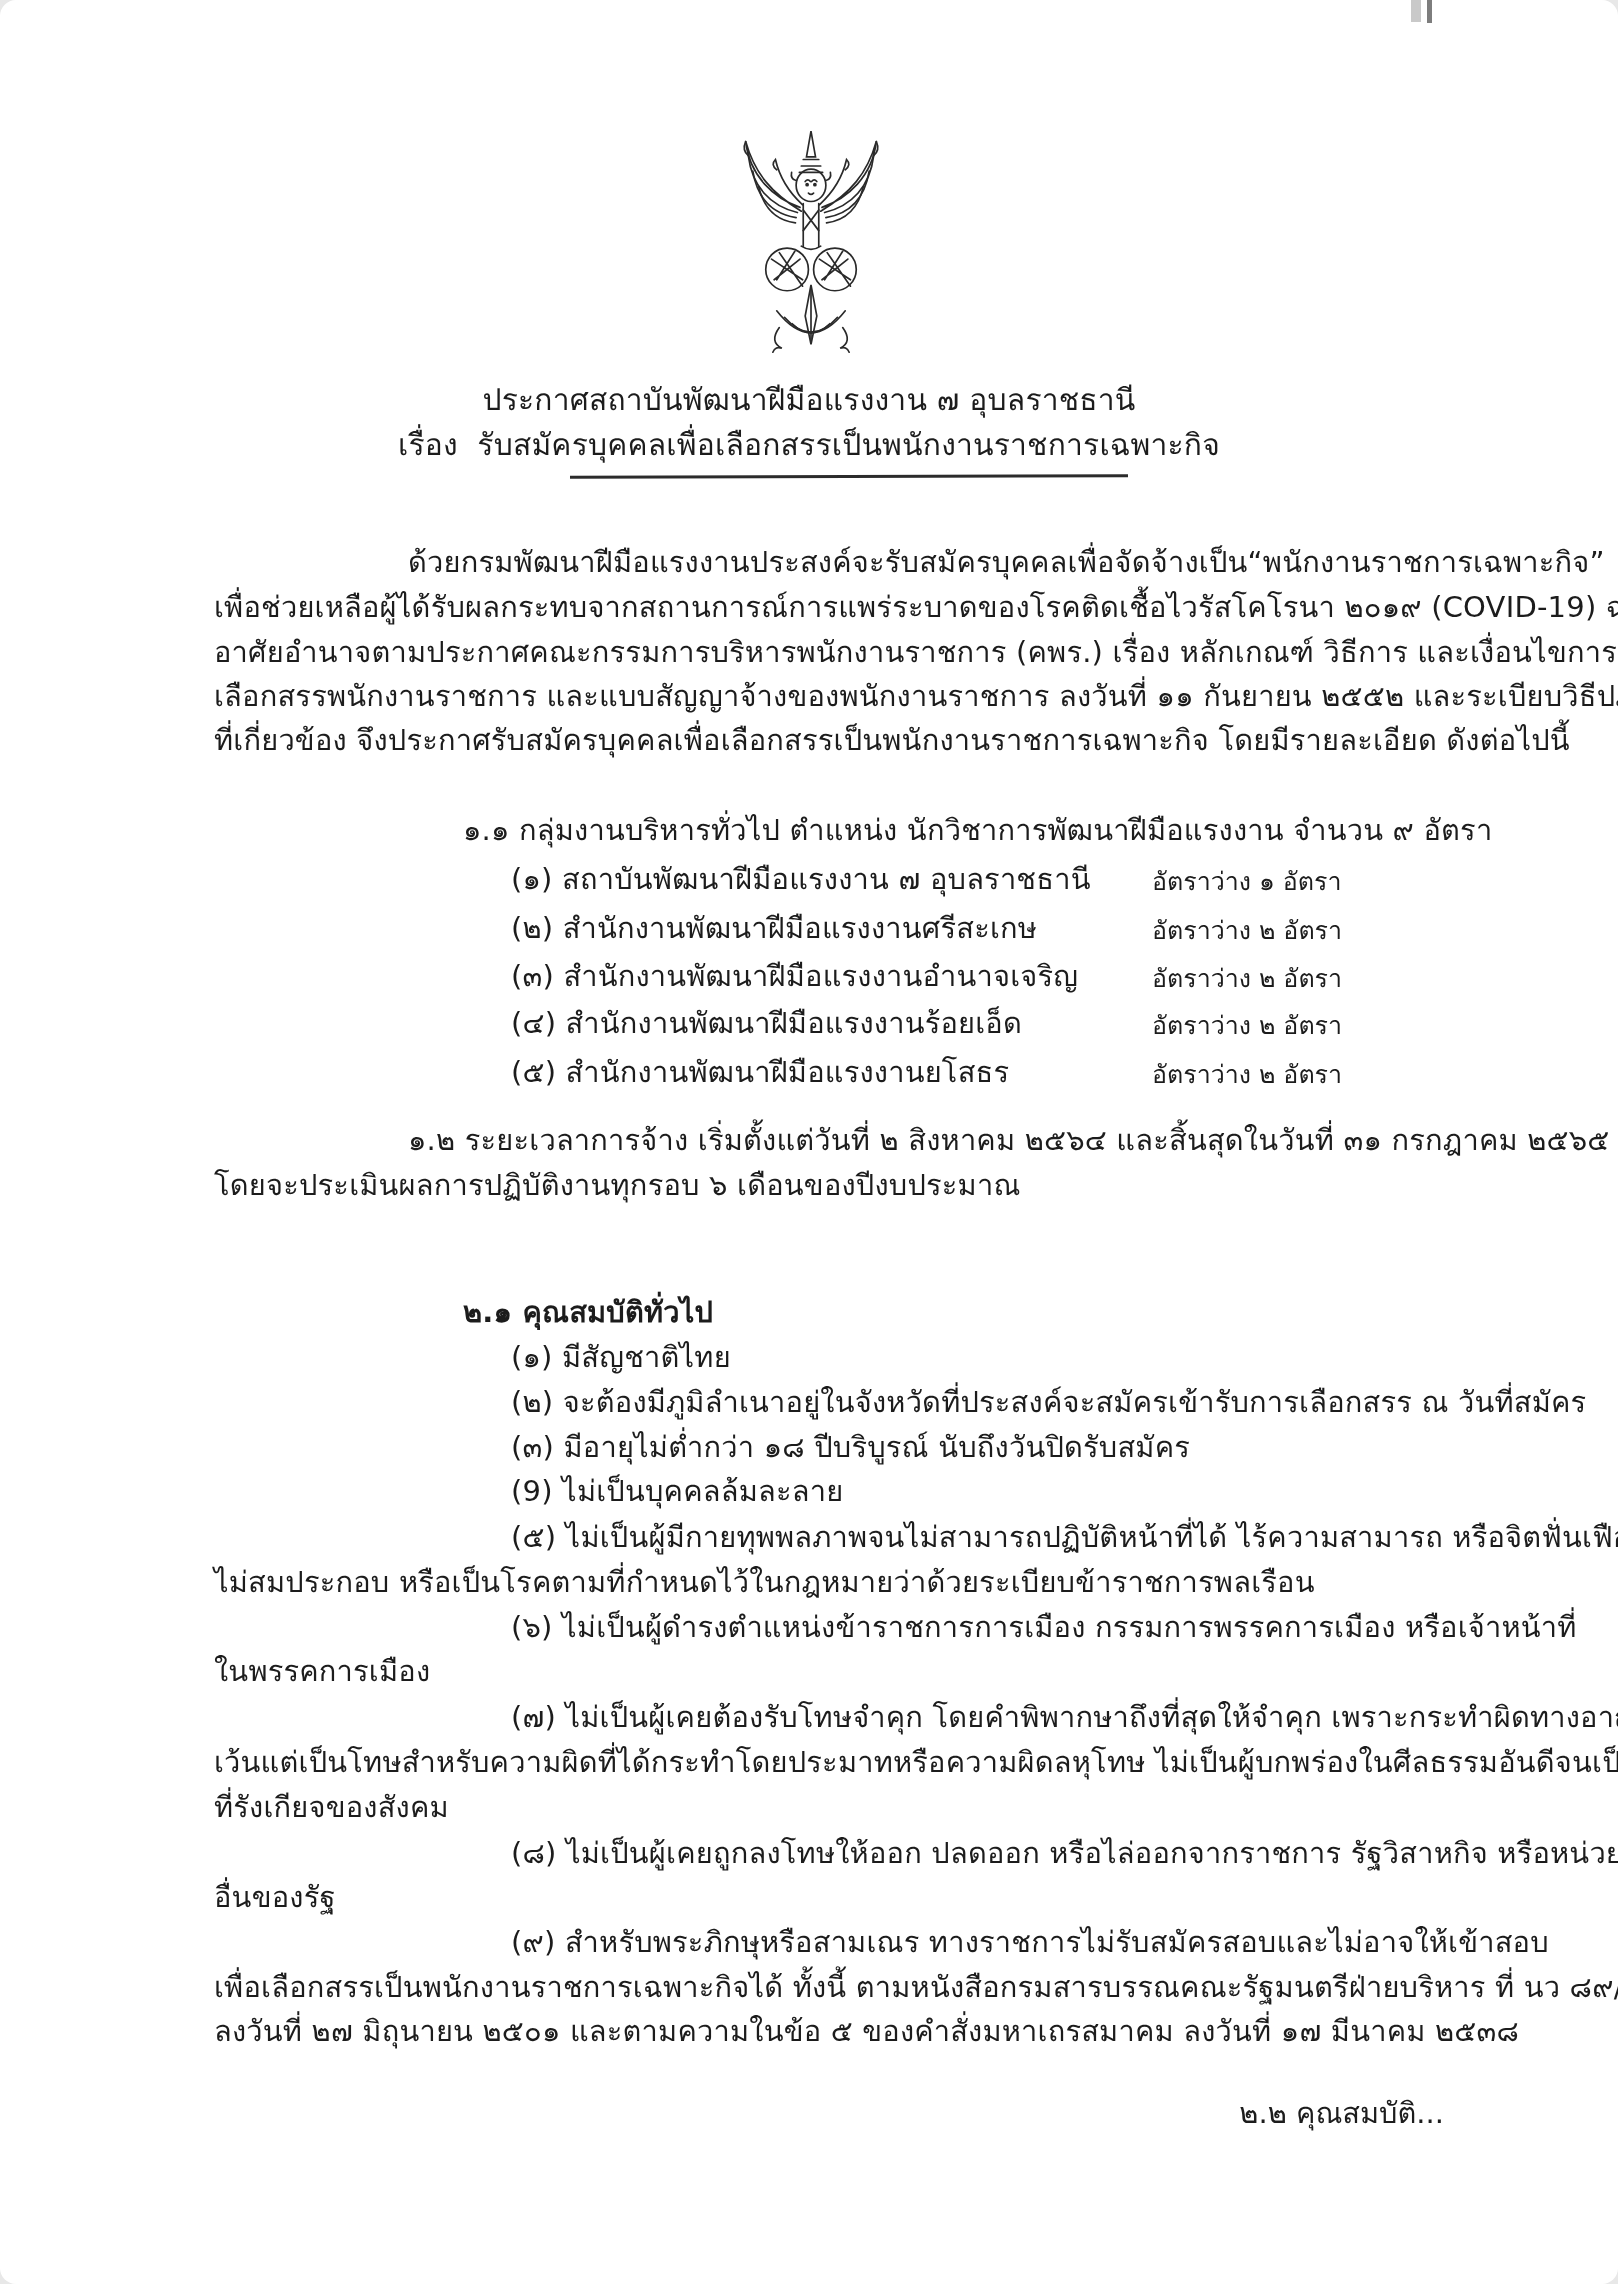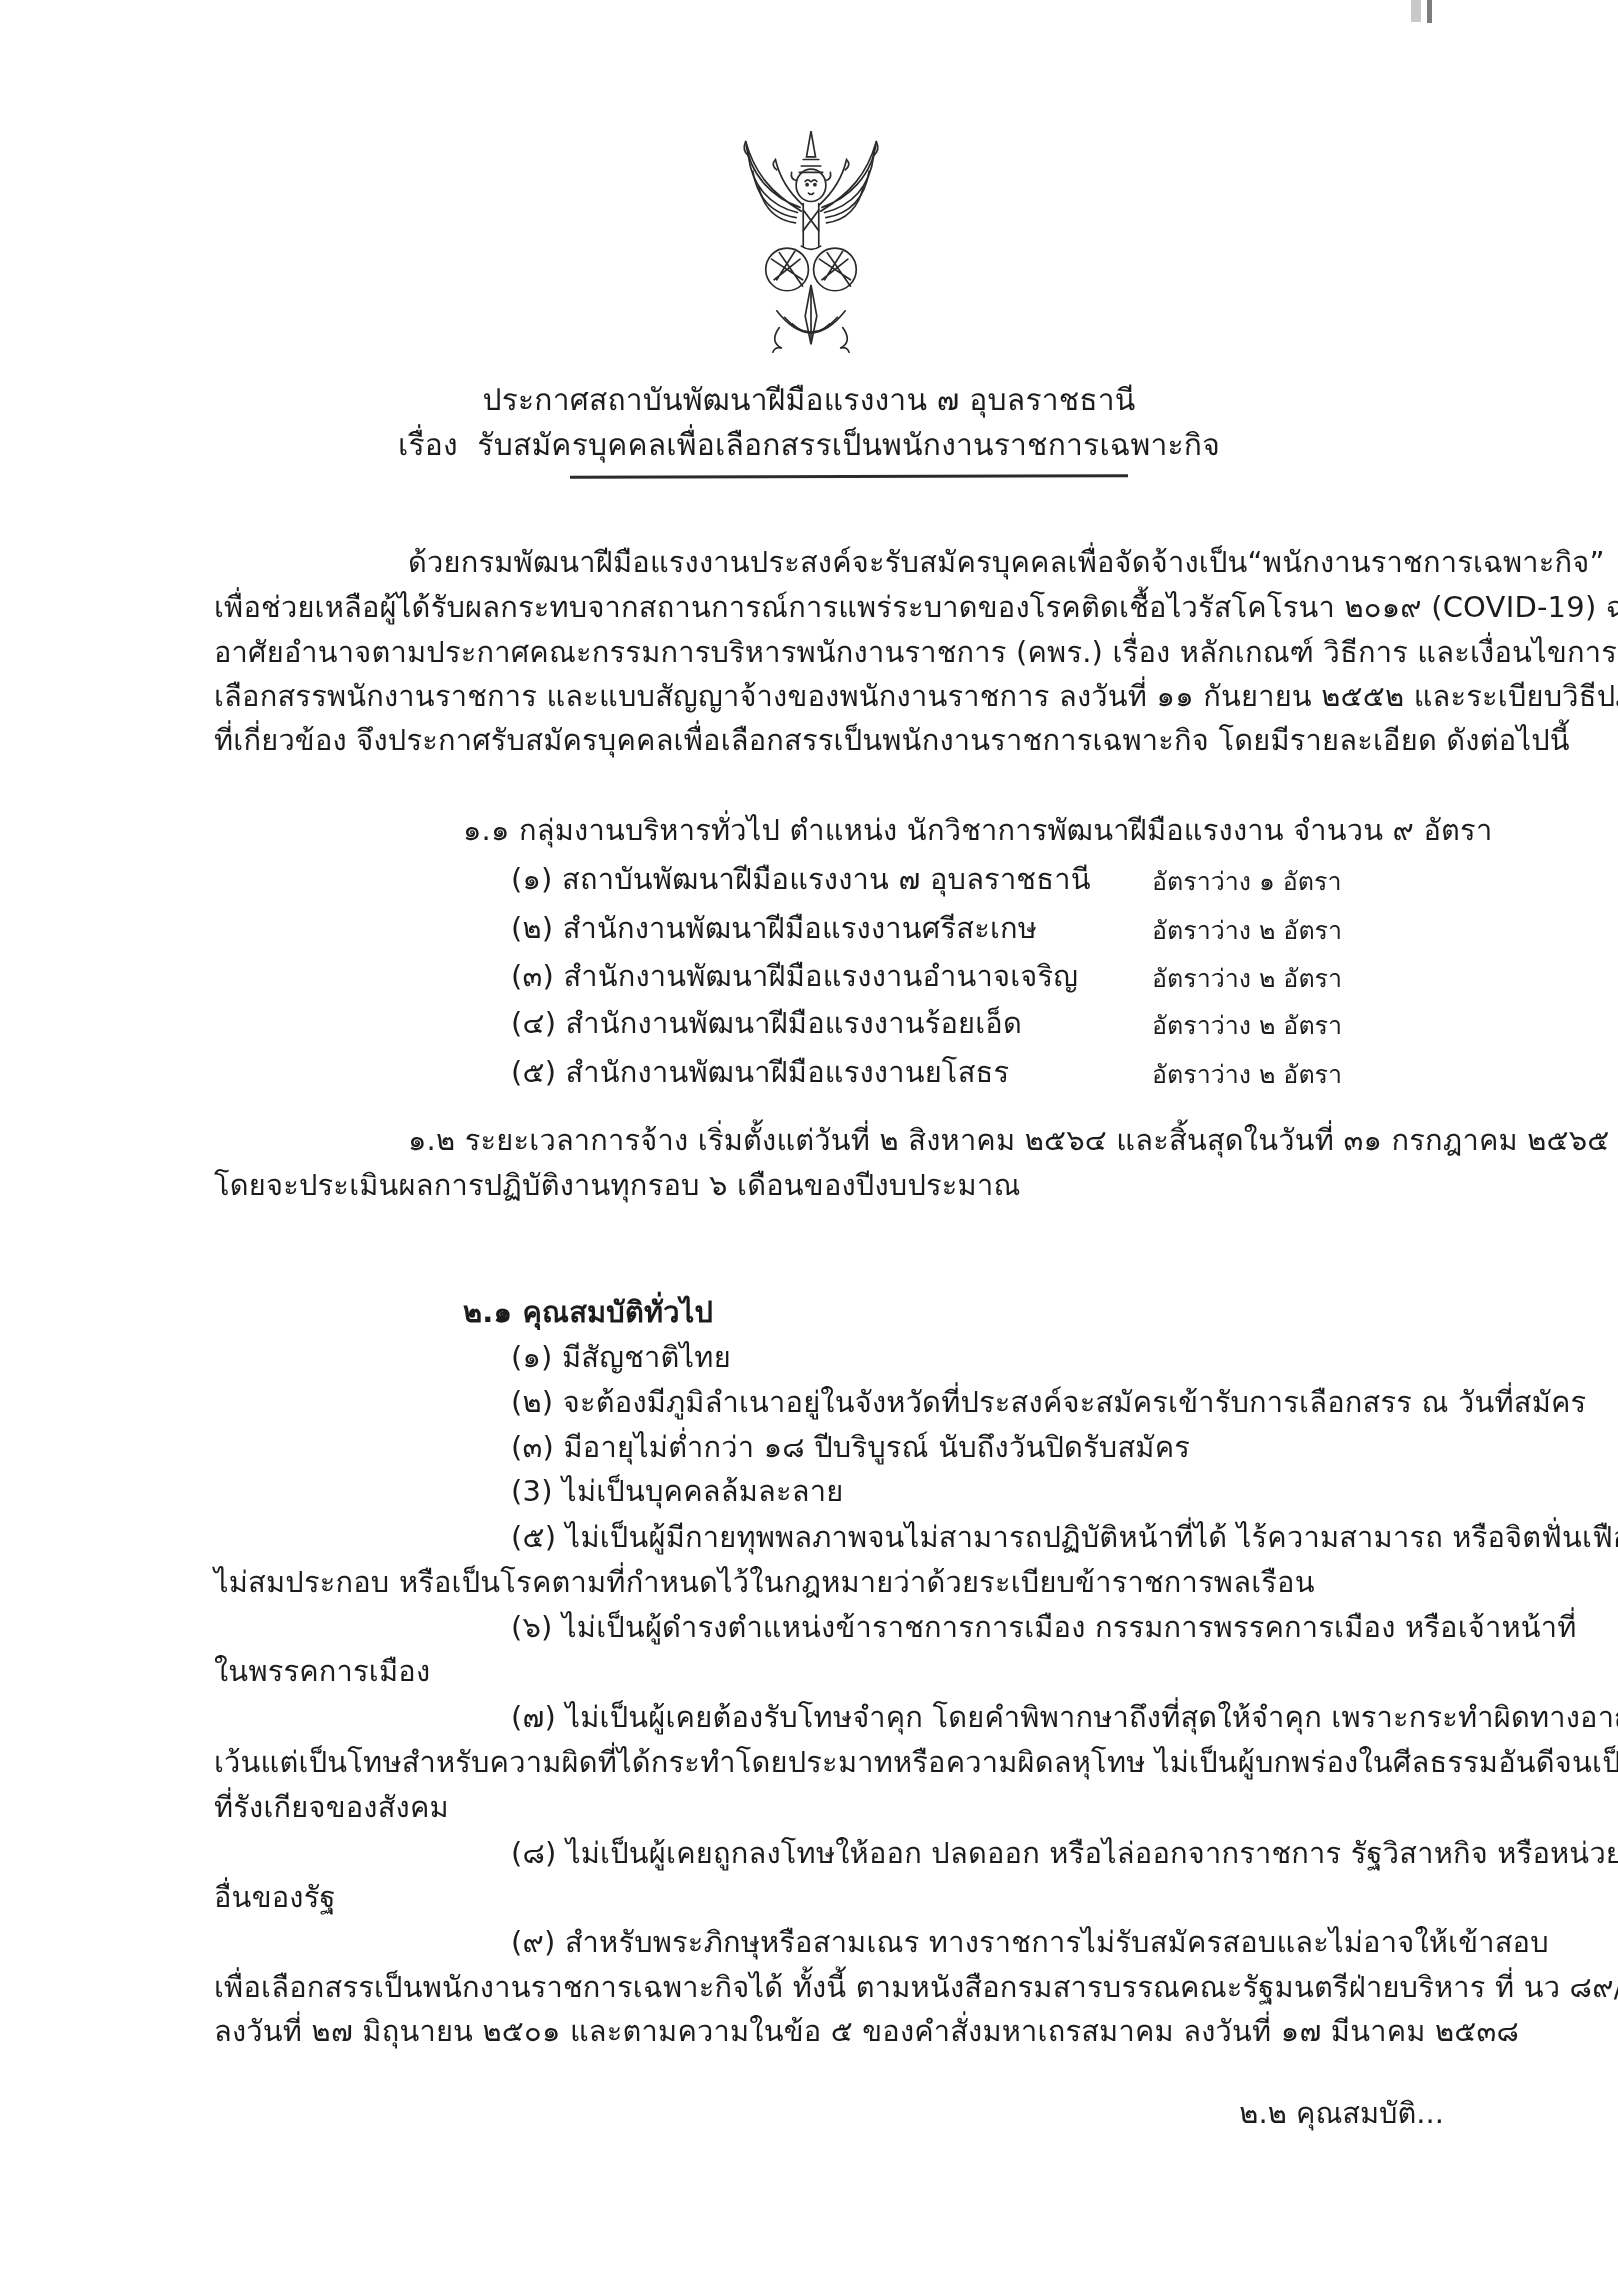--- a/index.html
+++ b/index.html
@@ -3,20 +3,21 @@
 <meta charset="utf-8">
 <style>
   html,body{margin:0;padding:0;background:#e8e8e8;}
   .page{
     position:relative;
     width:1618px;height:2284px;
     background:#ffffff;
     font-family:"DejaVu Sans","Liberation Sans",sans-serif;
     color:#1c1c1c;
     overflow:hidden;
+    border-radius:16px;
   }
   .ln{
     position:absolute;
     white-space:nowrap;
     font-size:29px;
     line-height:1.25;
     letter-spacing:0.2px;
     color:#1c1c1c;
     text-align:center;
   }
@@ -137,21 +138,21 @@
   </div>
 
   <div class="ln x-ind" style="top:1122px">๑.๒ ระยะเวลาการจ้าง เริ่มตั้งแต่วันที่ ๒ สิงหาคม ๒๕๖๔ และสิ้นสุดในวันที่ ๓๑ กรกฎาคม ๒๕๖๕</div>
   <div class="ln x-flush" style="top:1167px">โดยจะประเมินผลการปฏิบัติงานทุกรอบ ๖ เดือนของปีงบประมาณ</div>
 
   <div class="ln x-sub b" style="top:1294px">๒.๑ คุณสมบัติทั่วไป</div>
 
   <div class="ln x-item" style="top:1339px">(๑) มีสัญชาติไทย</div>
   <div class="ln x-item" style="top:1384px">(๒) จะต้องมีภูมิลำเนาอยู่ในจังหวัดที่ประสงค์จะสมัครเข้ารับการเลือกสรร ณ วันที่สมัคร</div>
   <div class="ln x-item" style="top:1429px">(๓) มีอายุไม่ต่ำกว่า ๑๘ ปีบริบูรณ์ นับถึงวันปิดรับสมัคร</div>
-  <div class="ln x-item" style="top:1473px">(3) ไม่เป็นบุคคลล้มละลาย</div>
+  <div class="ln x-item" style="top:1473px">(9) ไม่เป็นบุคคลล้มละลาย</div>
   <div class="ln x-item" style="top:1519px">(๕) ไม่เป็นผู้มีกายทุพพลภาพจนไม่สามารถปฏิบัติหน้าที่ได้ ไร้ความสามารถ หรือจิตฟั่นเฟือน</div>
   <div class="ln x-flush" style="top:1564px">ไม่สมประกอบ หรือเป็นโรคตามที่กำหนดไว้ในกฎหมายว่าด้วยระเบียบข้าราชการพลเรือน</div>
   <div class="ln x-item" style="top:1609px">(๖) ไม่เป็นผู้ดำรงตำแหน่งข้าราชการการเมือง กรรมการพรรคการเมือง หรือเจ้าหน้าที่</div>
   <div class="ln x-flush" style="top:1653px">ในพรรคการเมือง</div>
   <div class="ln x-item" style="top:1699px">(๗) ไม่เป็นผู้เคยต้องรับโทษจำคุก โดยคำพิพากษาถึงที่สุดให้จำคุก เพราะกระทำผิดทางอาญา</div>
   <div class="ln x-flush" style="top:1744px">เว้นแต่เป็นโทษสำหรับความผิดที่ได้กระทำโดยประมาทหรือความผิดลหุโทษ ไม่เป็นผู้บกพร่องในศีลธรรมอันดีจนเป็น</div>
   <div class="ln x-flush" style="top:1789px">ที่รังเกียจของสังคม</div>
   <div class="ln x-item" style="top:1835px">(๘) ไม่เป็นผู้เคยถูกลงโทษให้ออก ปลดออก หรือไล่ออกจากราชการ รัฐวิสาหกิจ หรือหน่วยงาน</div>
   <div class="ln x-flush" style="top:1879px">อื่นของรัฐ</div>
   <div class="ln x-item" style="top:1924px">(๙) สำหรับพระภิกษุหรือสามเณร ทางราชการไม่รับสมัครสอบและไม่อาจให้เข้าสอบ</div>

